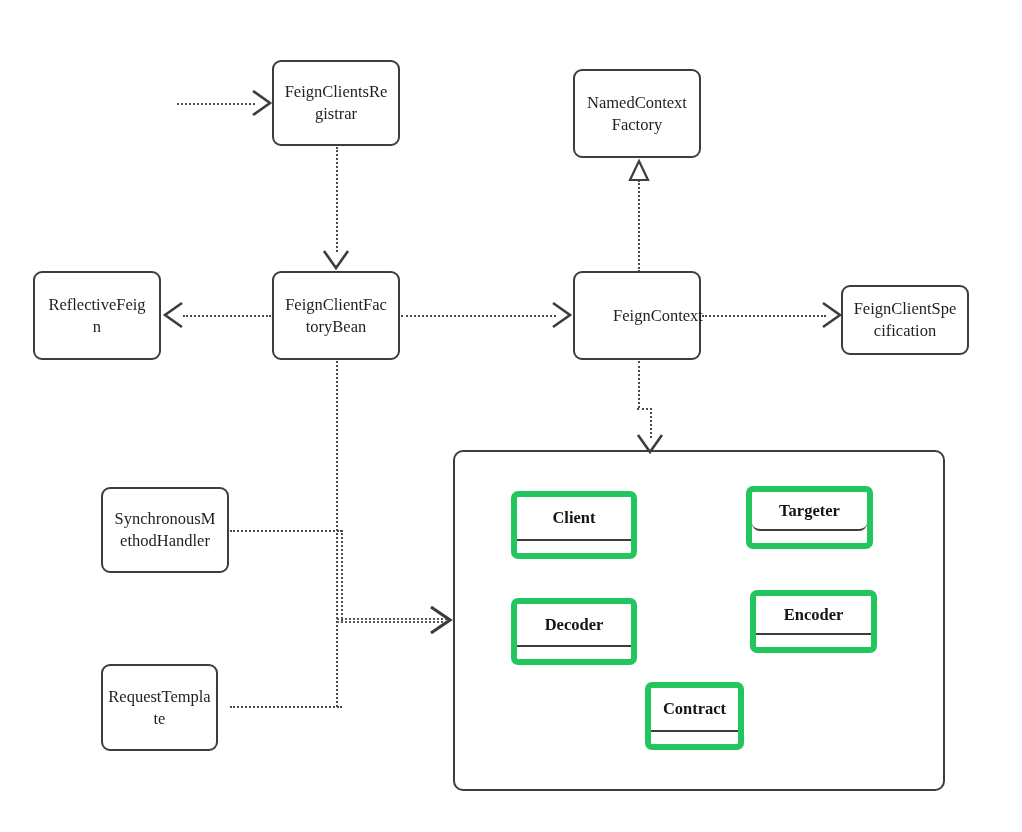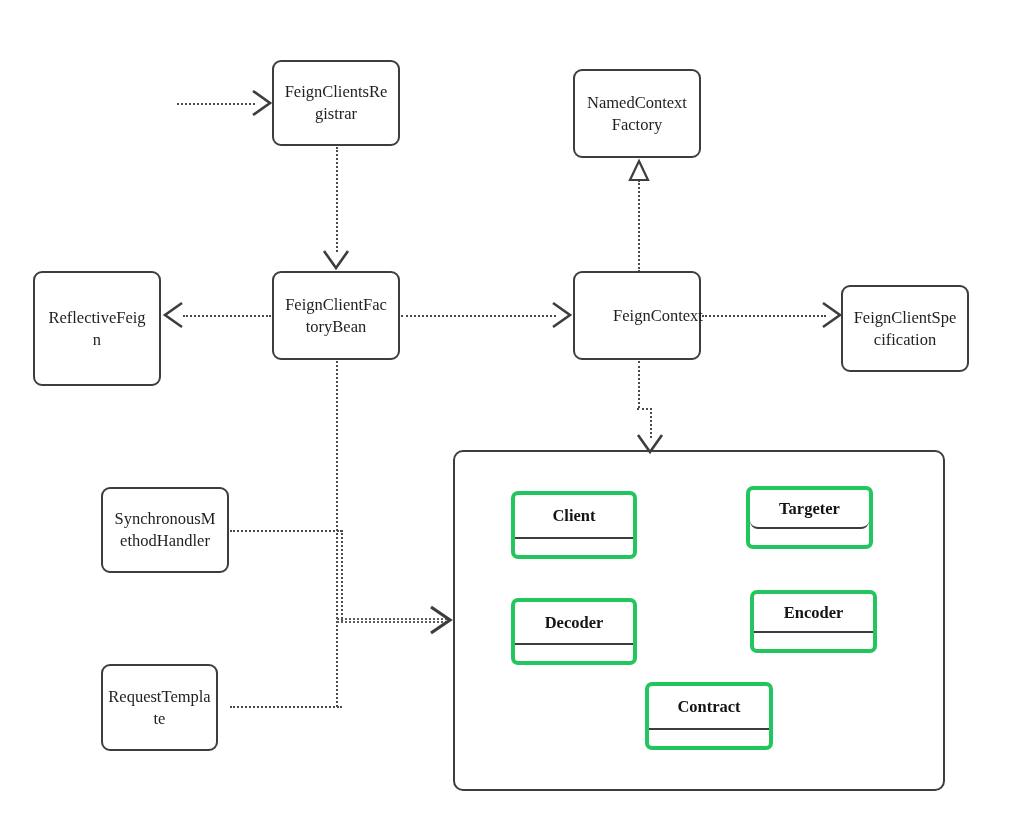--- a/index.html
+++ b/index.html
@@ -39,21 +39,21 @@
     position: absolute;
     box-sizing: border-box;
     border: 2px solid #3d3d3d;
     border-radius: 10px;
     background: #ffffff;
     z-index: 2;
   }
   .uml {
     position: absolute;
     box-sizing: border-box;
-    border: 4px solid #22c55e;
+    border: 6px solid #22c55e;
     border-radius: 7px;
     background: #ffffff;
     z-index: 4;
     display: flex;
     flex-direction: column;
   }
   .uml .uml-title {
     flex: 0 0 auto;
     display: flex;
     align-items: center;
@@ -177,51 +177,51 @@
   <div class="uml" style="left:511px; top:598px; width:126px; height:67px;gap:37px;">
     <div class="uml-title" style="height:43px;">Decoder</div>
     <div class="uml-body"></div>
   </div>
 
   <div class="uml" style="left:750px; top:590px; width:127px; height:63px;">
     <div class="uml-title" style="height:39px;">Encoder</div>
     <div class="uml-body"></div>
   </div>
 
-  <div class="uml" style="left:645px; top:682px; width:128px; height:68px;">
+  <div class="uml" style="left:645px; top:682px; width:99px; height:68px;">
     <div class="uml-title" style="height:44px;">Contract</div>
     <div class="uml-body"></div>
   </div>
 
 
   <div class="node" style="left:272px; top:60px; width:128px; height:86px;">
     <span class="label">FeignClientsRe
 gistrar</span>
   </div>
 
   <div class="node" style="left:573px; top:69px; width:128px; height:89px;">
     <span class="label">NamedContext
 Factory</span>
   </div>
 
-  <div class="node" style="left:33px; top:271px; width:128px; height:115px;">
+  <div class="node" style="left:33px; top:271px; width:128px; height:89px;">
     <span class="label">ReflectiveFeig
 n</span>
   </div>
 
   <div class="node" style="left:272px; top:271px; width:128px; height:89px;">
     <span class="label">FeignClientFac
 toryBean</span>
   </div>
 
   <div class="node" style="left:573px; top:271px; width:128px; height:89px;padding-left:48px;">
     <span class="label">FeignContext</span>
   </div>
 
-  <div class="node" style="left:841px; top:285px; width:128px; height:87px;">
+  <div class="node" style="left:841px; top:285px; width:128px; height:70px;">
     <span class="label">FeignClientSpe
 cification</span>
   </div>
 
   <div class="node" style="left:101px; top:487px; width:128px; height:86px;">
     <span class="label">SynchronousM
 ethodHandler</span>
   </div>
 
   <div class="node" style="left:101px; top:664px; width:117px; height:87px;">

